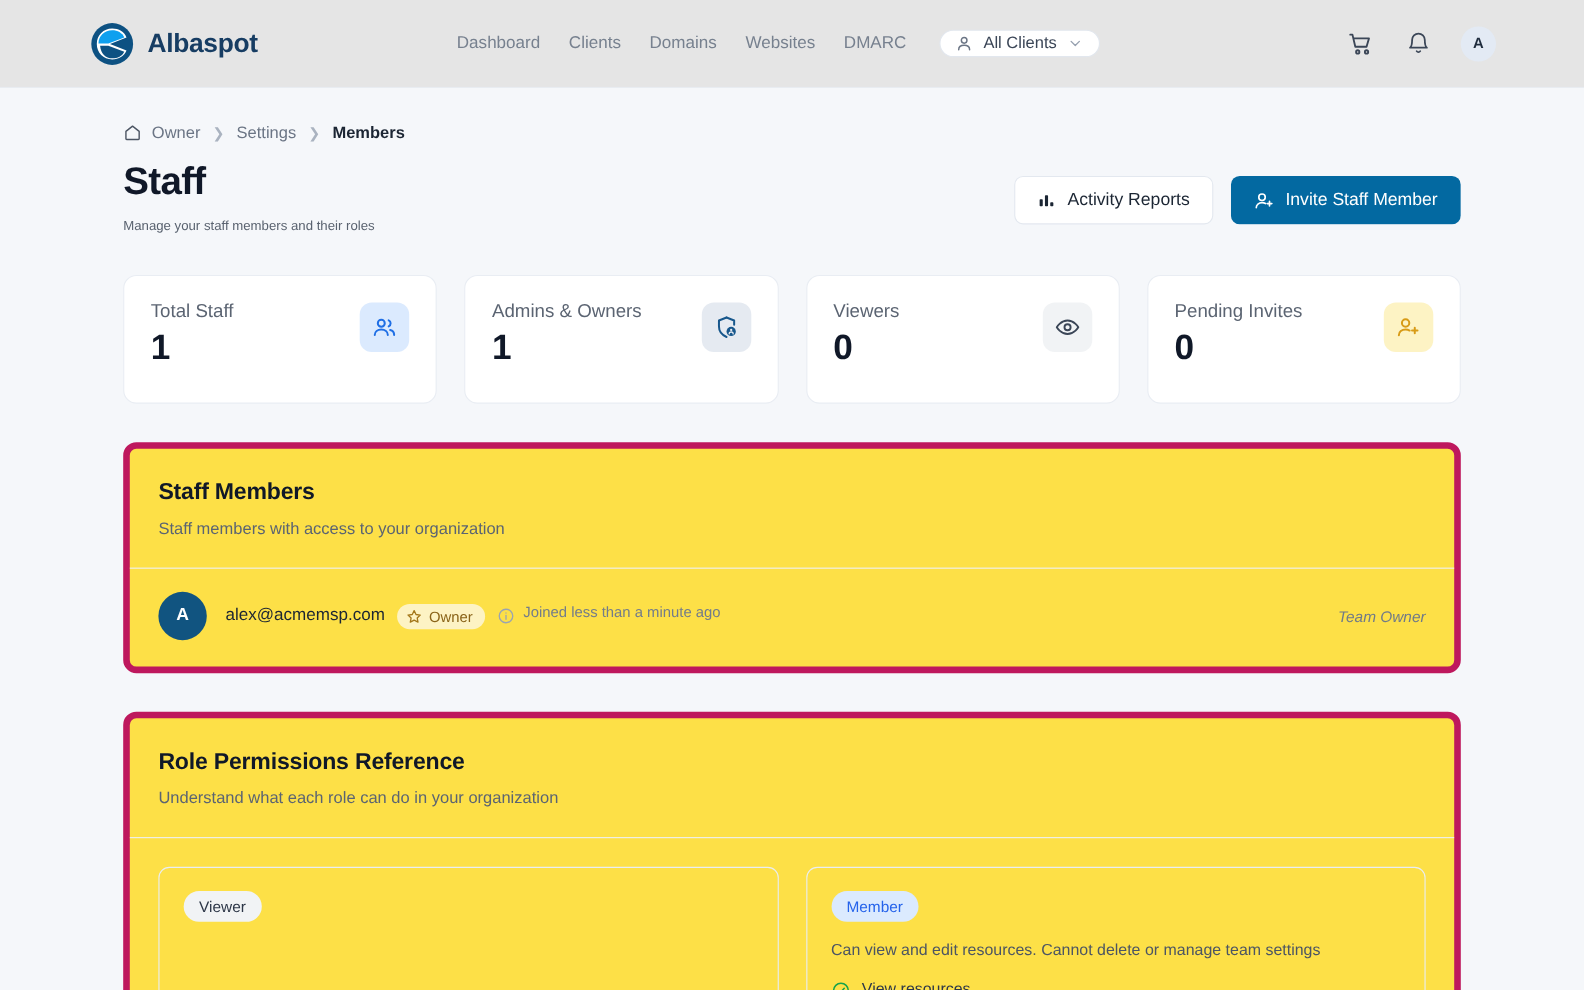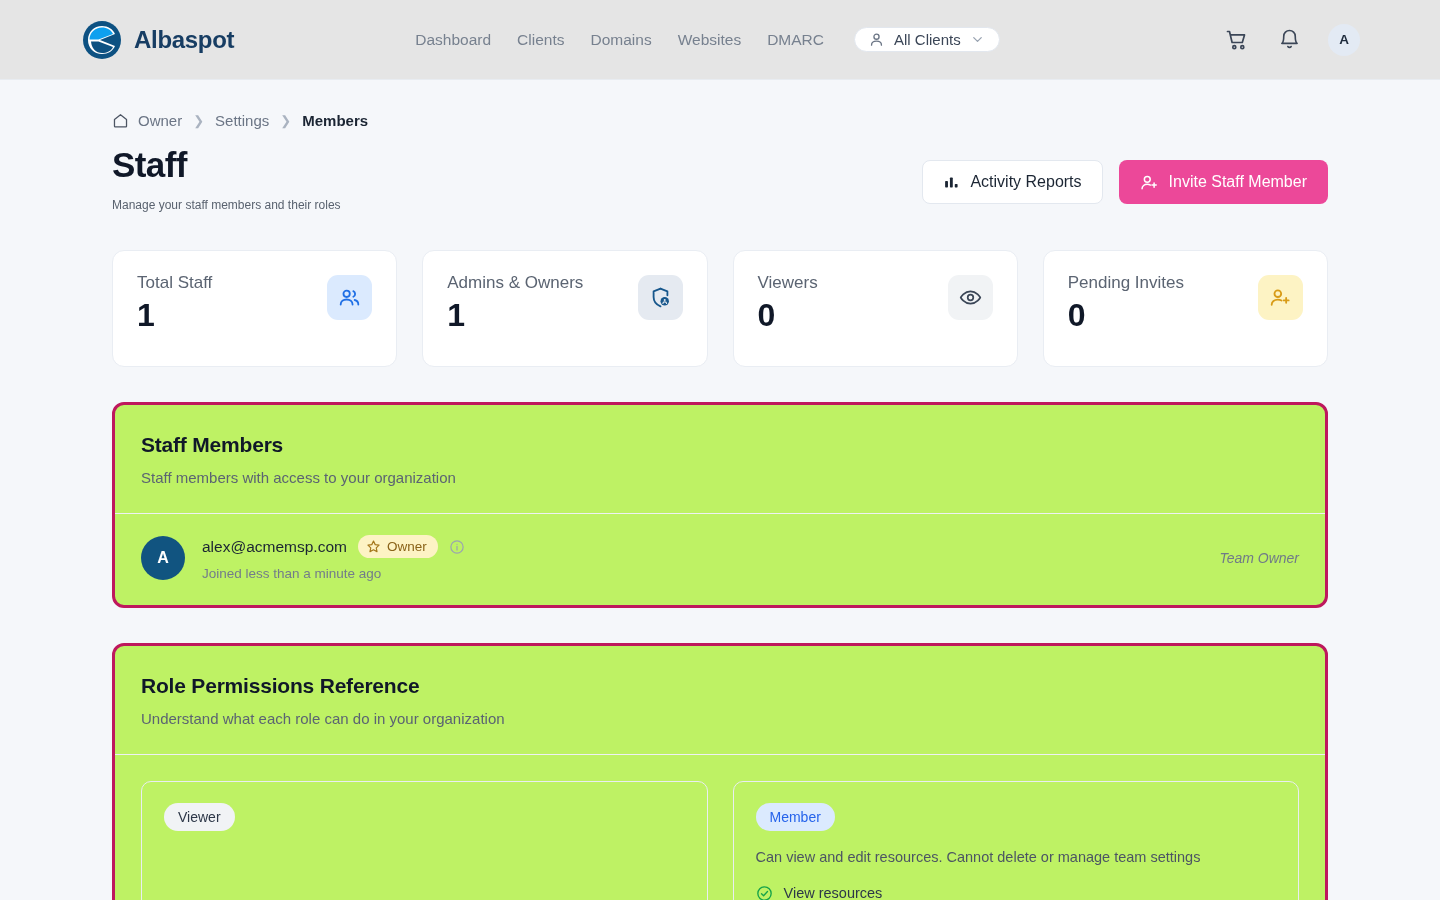--- a/index.html
+++ b/index.html
@@ -84,21 +84,21 @@
     padding-top: 15px;
   }
   .btn {
     height: 44px; display: inline-flex; align-items: center; gap: 10px;
     padding: 0 20px; border-radius: 8px; font-size: 16px;
     white-space: nowrap; cursor: pointer; border: 1px solid transparent;
   }
   .btn-secondary {
     background: #fff; border-color: #e3e8ef; color: #1b2533;
   }
-  .btn-primary { background: #ec4899; color: #fff; font-weight: 500; }
+  .btn-primary { background: #0369a1; color: #fff; font-weight: 500; }
 
   
   .stats {
     display: grid; grid-template-columns: repeat(4, 1fr);
     gap: 25px; margin-top: 38px;
   }
   .stat {
     background: #fff; border: 1px solid #e9edf3; border-radius: 12px;
     height: 117px; padding: 22px 24px 0 24px;
     display: flex; justify-content: space-between;
@@ -113,36 +113,36 @@
     display: flex; align-items: center; justify-content: center;
     margin-top: 2px;
   }
   .ic-blue  { background: #dbeafe; color: #1f6fe5; }
   .ic-slate { background: #e5eaf1; color: #17578c; }
   .ic-grey  { background: #f1f3f5; color: #3b4657; }
   .ic-amber { background: #fdf3c4; color: #d89b17; }
 
   
   .panel {
-    background: #bef264; border: 3px solid #be185d; border-radius: 12px;
+    background: #fde047; border: 6px solid #be185d; border-radius: 12px;
     margin-top: 35px;
   }
   .panel-head { padding: 28px 26px 27px 26px; border-bottom: 1px solid #eef1f5; }
   .panel-title { font-size: 21px; font-weight: 700; color: #101828; letter-spacing: -0.2px; }
   .panel-sub { margin-top: 12px; font-size: 15px; color: #5b6472; }
 
   
   .member-row { display: flex; align-items: center; padding: 21px 26px 24px 26px; }
   .member-avatar {
     width: 44px; height: 44px; border-radius: 50%; flex: 0 0 44px;
     background: #115480; color: #fff; font-weight: 700; font-size: 16px;
     display: flex; align-items: center; justify-content: center;
     margin-right: 17px;
   }
-  .member-main { display: flex; flex-direction: column; gap: 8px; }
+  .member-main { display: flex; flex-direction: row; gap: 8px; }
   .member-line1 { display: flex; align-items: center; gap: 11px; }
   .member-email { font-size: 15.5px; color: #1b2533; }
   .badge-owner {
     display: inline-flex; align-items: center; gap: 6px;
     background: #fdf3c4; color: #8a6318; border-radius: 12px;
     padding: 4px 11px 4px 8px; font-size: 13.5px; font-weight: 500;
   }
   .member-joined { font-size: 13.5px; color: #737c8a; }
   .member-role {
     margin-left: auto; font-size: 14px; font-style: italic; color: #707a88;

